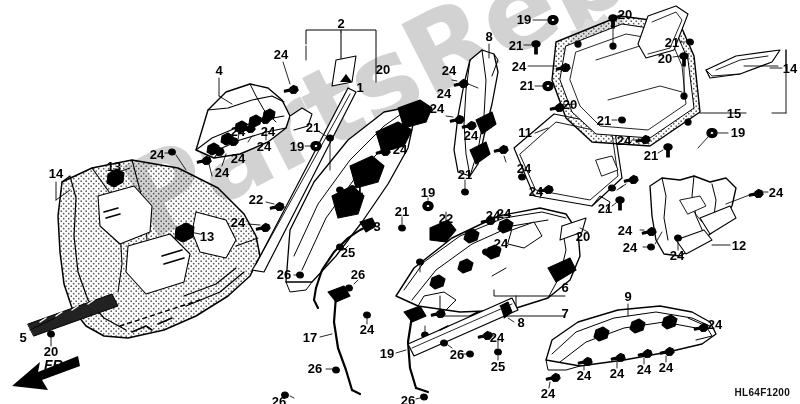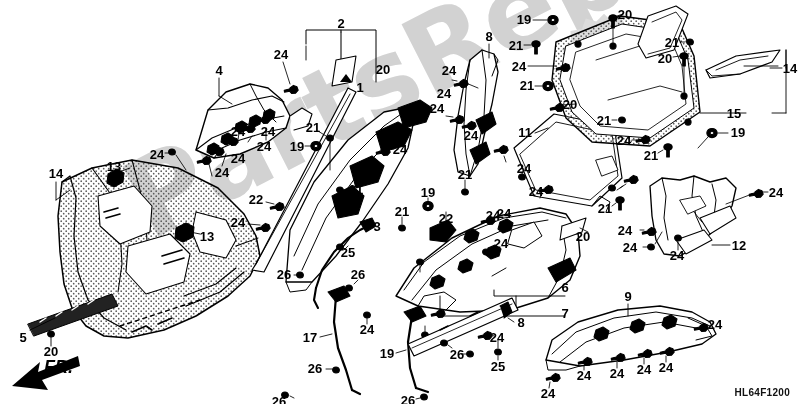--- a/index.html
+++ b/index.html
@@ -82,21 +82,21 @@
     width: 74px;
     height: 42px;
     z-index: 5;
   }
   #fr-label {
     position: absolute;
     left: 44px;
     top: 357px;
     z-index: 6;
     font-family: "Liberation Sans", sans-serif;
-    font-size: 18px;
+    font-size: 14px;
     font-weight: bold;
     font-style: italic;
     color: #000;
   }
   
   #diagram-code {
     position: absolute;
     right: 10px;
     bottom: 6px;
     z-index: 6;

